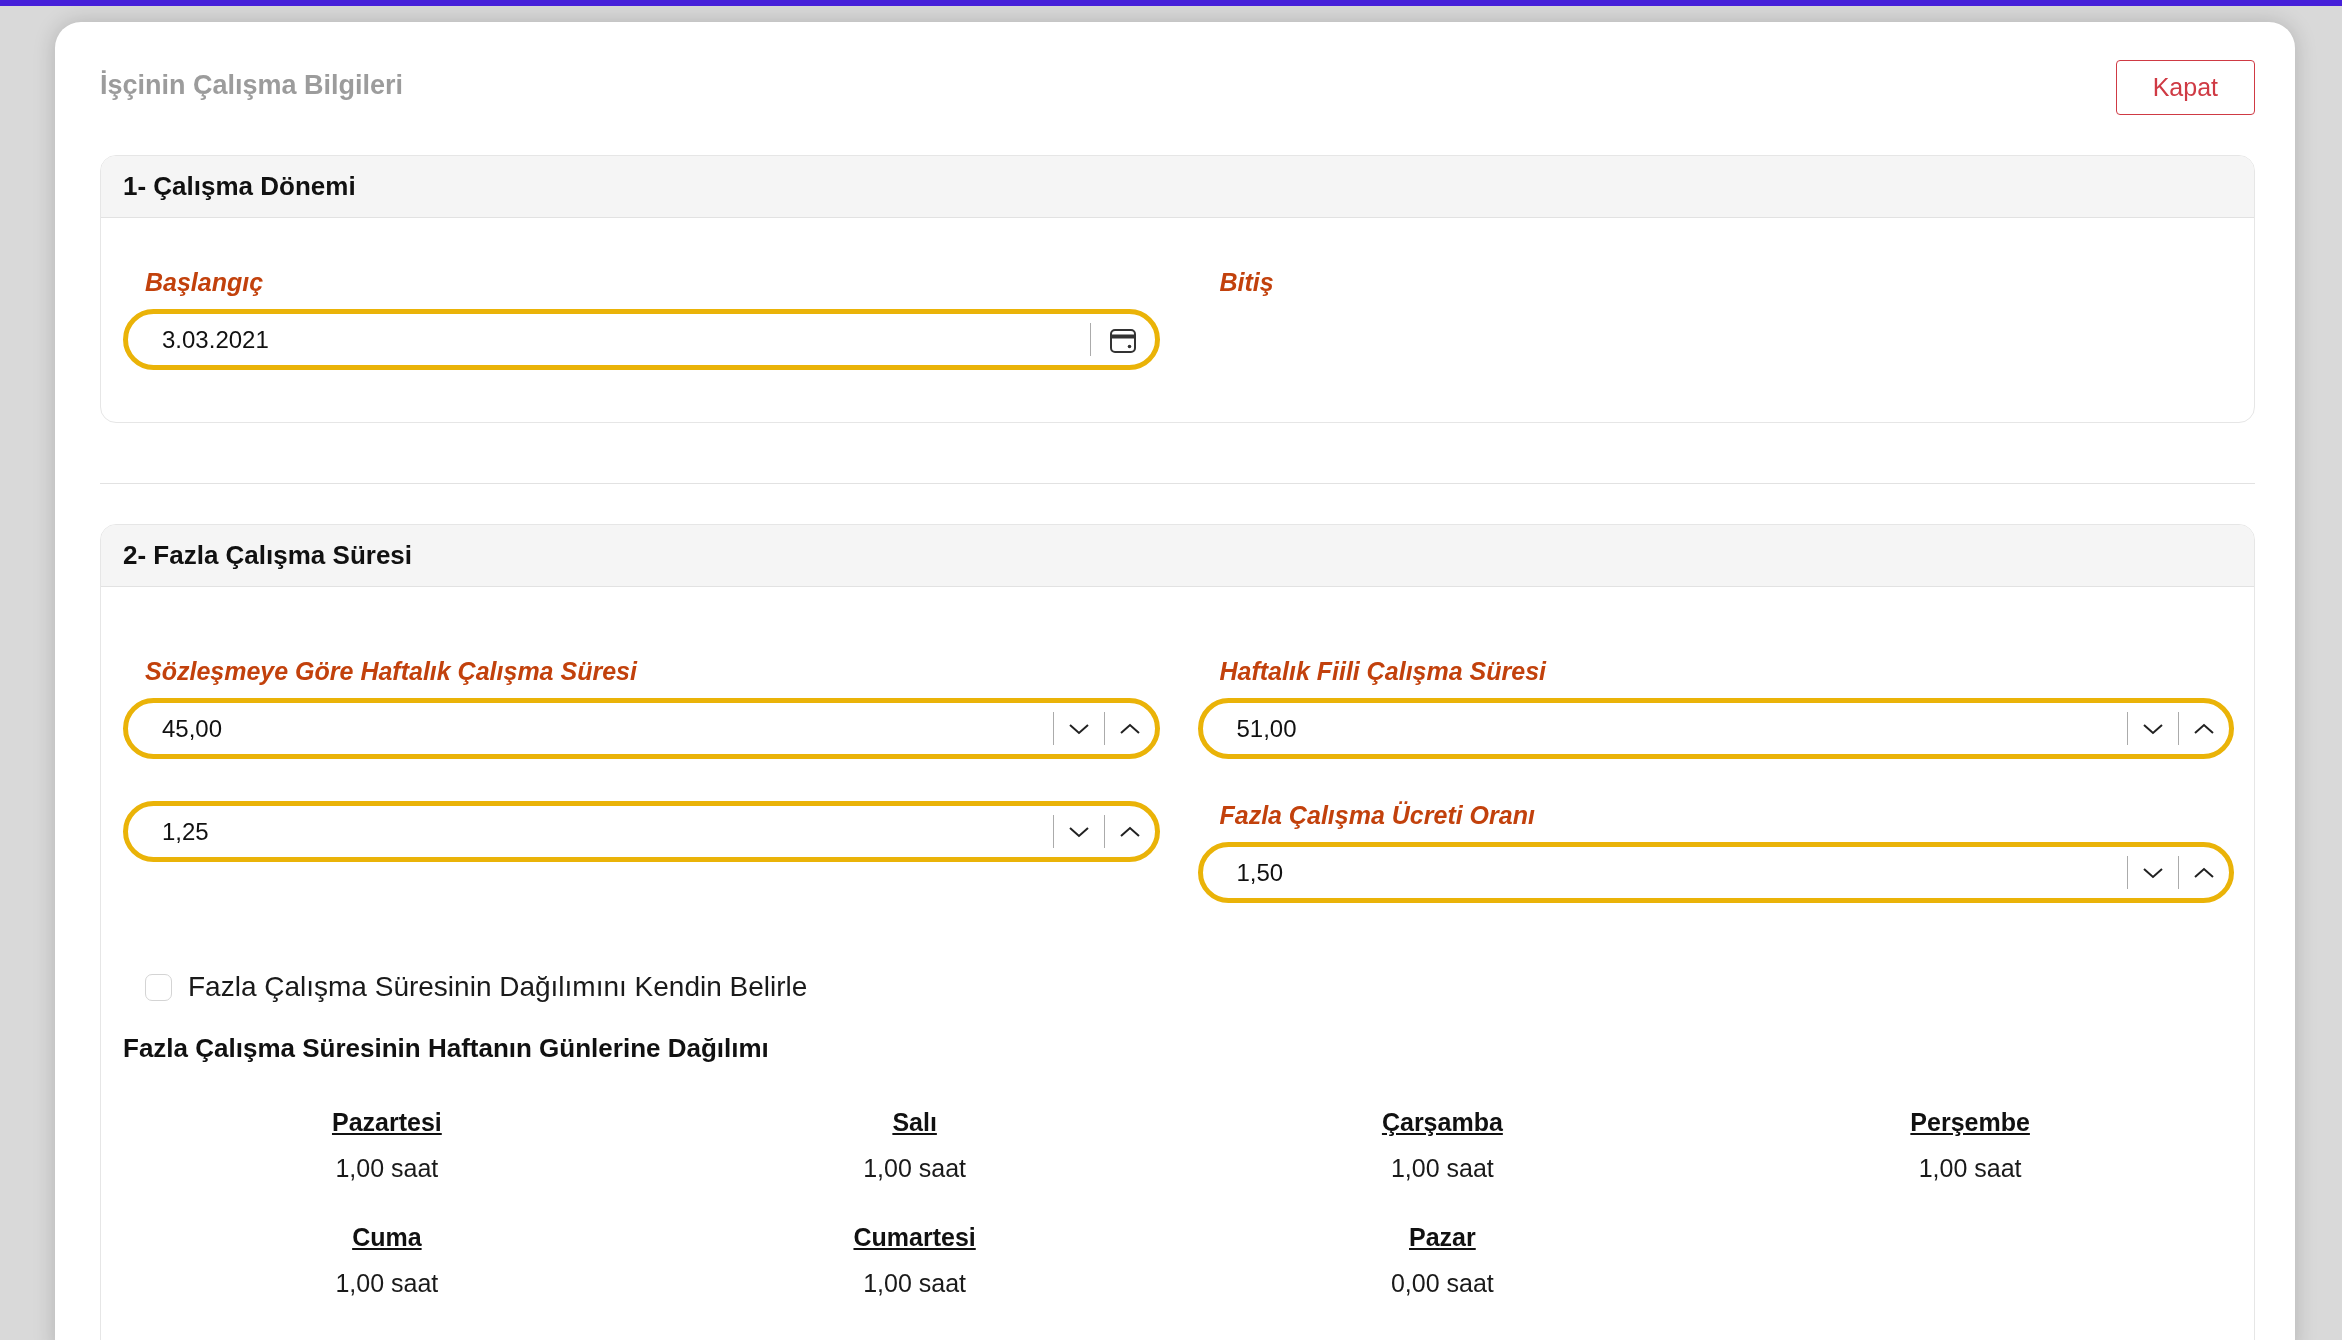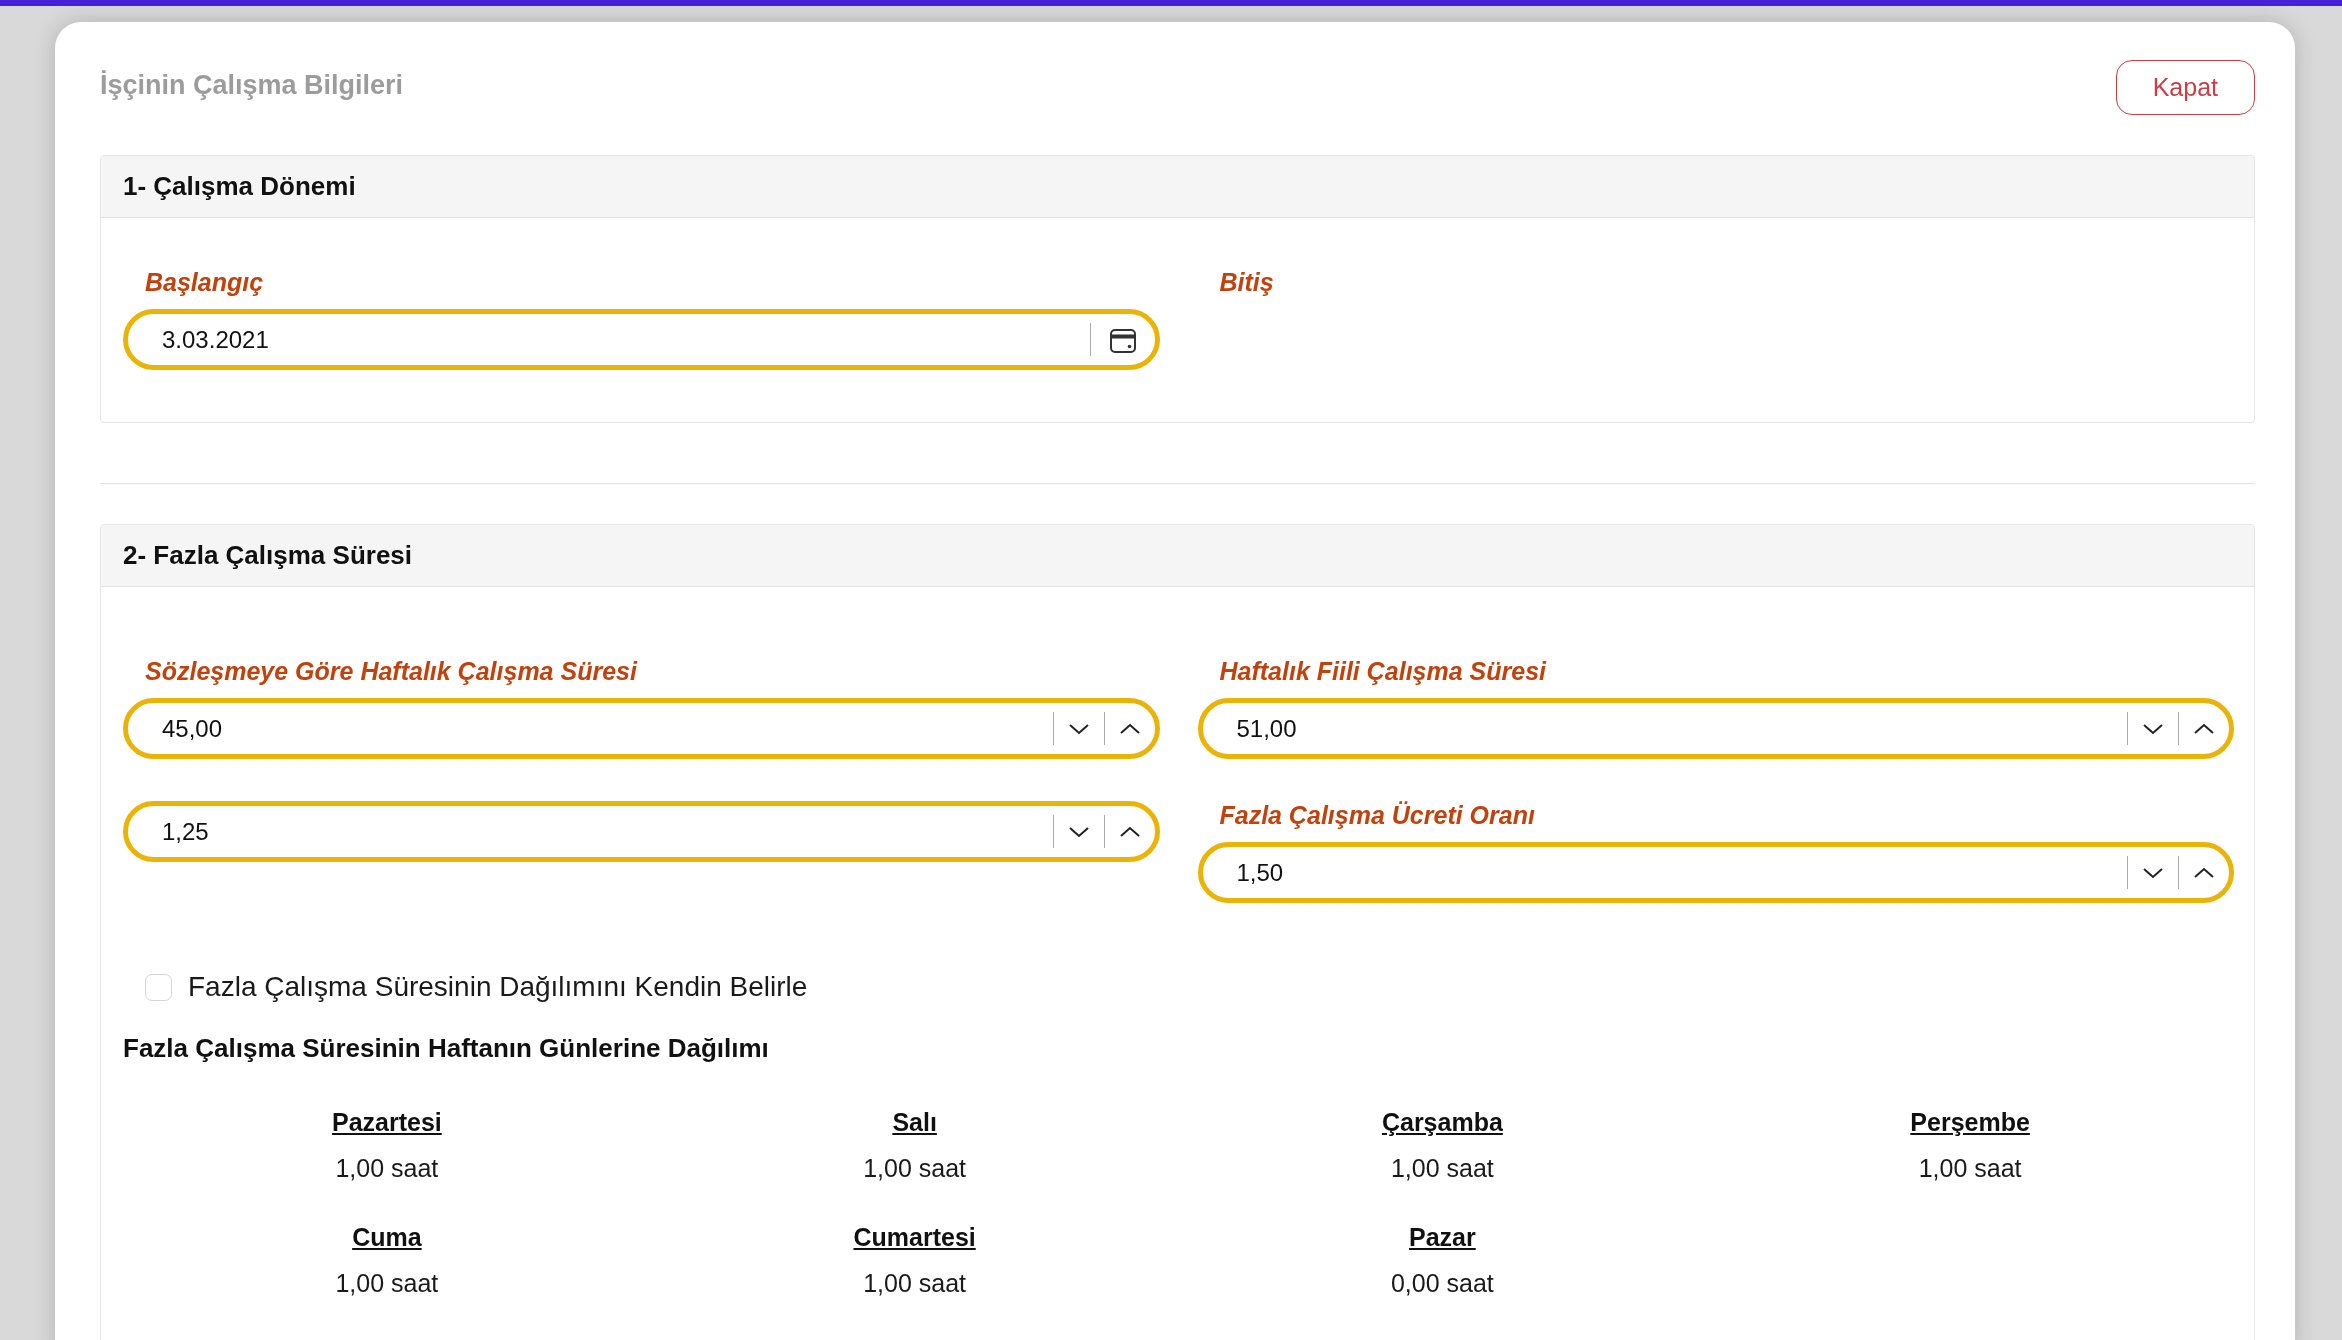--- a/index.html
+++ b/index.html
@@ -26,25 +26,25 @@
   .modal-header {
     display: flex; justify-content: space-between; align-items: flex-start;
     margin-bottom: 36px;
   }
   .modal-title {
     font-size: 27px; font-weight: bold; color: #9c9c9c; padding-top: 10px;
   }
   .close-btn {
     background: #ffffff; border: 1.5px solid #cf3a44; color: #cf3a44;
     font-family: "Liberation Sans", sans-serif;
-    font-size: 25px; padding: 12px 36px; border-radius: 16px; cursor: pointer;
+    font-size: 25px; padding: 12px 36px; border-radius: 4px; cursor: pointer;
   }
   .section-card {
     border: 1px solid #e6e6e6;
-    border-radius: 4px;
+    border-radius: 16px;
     background: #ffffff;
     overflow: hidden;
     margin-top: 40px;
   }
   .section-header {
     background: #f5f5f5;
     border-bottom: 1px solid #e2e2e2;
     padding: 15px 22px;
   }
   .section-title { font-size: 26px; font-weight: bold; color: #111; }

